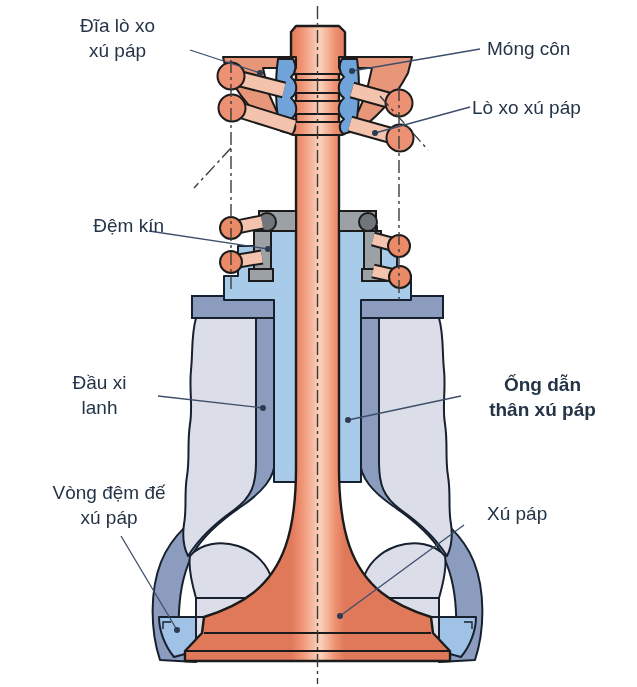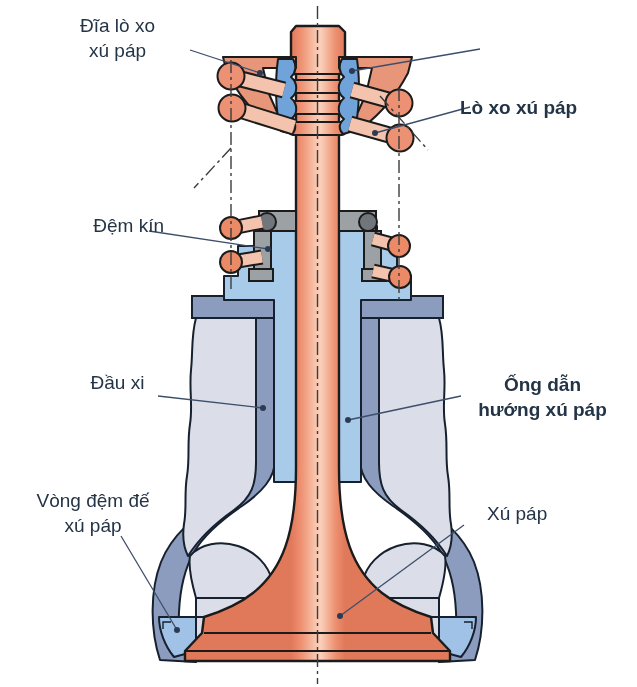--- a/index.html
+++ b/index.html
@@ -168,39 +168,43 @@
     <circle cx="177" cy="630" r="3"></circle>
     <circle cx="340" cy="616" r="3"></circle>
   </g>
 </svg>
 
 <div class="lbl" style="left:55px;top:13px;width:125px;">
   <span>Đĩa lò xo</span>
   <span>xú páp</span>
 </div>
 
-
-<div class="lbl lbl-left" style="left:460px;top:95px;font-weight:bold;">
+<div class="lbl lbl-left" style="left:487px;top:36px;">
+  <span>Móng côn</span>
+</div>
+
+<div class="lbl lbl-left" style="left:472px;top:95px;">
   <span>Lò xo xú páp</span>
 </div>
 
 <div class="lbl" style="left:34px;top:213px;width:130px;text-align:right;">
   <span>Đệm kín</span>
 </div>
 
-<div class="lbl" style="left:60px;top:370px;width:115px;">
+<div class="lbl" style="left:42px;top:370px;width:115px;">
   <span>Đầu xi</span>
+  <span>lanh</span>
 </div>
 
 <div class="lbl" style="left:465px;top:372px;width:155px;font-weight:bold;">
   <span>Ống dẫn</span>
-  <span>hướng xú páp</span>
-</div>
-
-<div class="lbl" style="left:18px;top:480px;width:150px;margin-top:8px;">
+  <span>thân xú páp</span>
+</div>
+
+<div class="lbl" style="left:34px;top:480px;width:150px;">
   <span>Vòng đệm đế</span>
   <span>xú páp</span>
 </div>
 
 <div class="lbl lbl-left" style="left:487px;top:501px;">
   <span>Xú páp</span>
 </div>
 
 </div>
 

